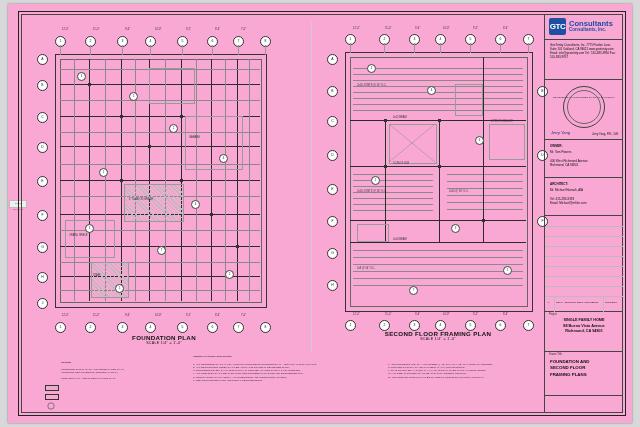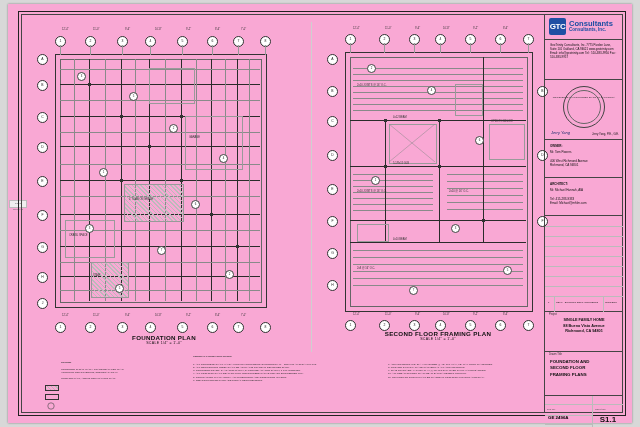--- a/index.html
+++ b/index.html
@@ -431,36 +431,16 @@
 Richmond, CA 94801</div>
       </div>
 
       <div class="tbrow" style="top:338px;height:44px;">
         <div class="revhdr">Drawn Title</div>
         <div class="dwgttl" style="white-space:pre-wrap;padding-top:2px;">FOUNDATION AND
 SECOND FLOOR
 FRAMING PLANS</div>
       </div>
 
-      <div class="tbrow" style="top:382px;bottom:0;border-bottom:none;">
-        <div class="cell" style="left:0;top:0;width:48px;height:9px;border-bottom:1px solid #bbb;border-right:1px solid #bbb;">
-          <span class="small" style="padding-left:2px;line-height:9px;">Job No.</span>
-        </div>
-        <div class="cell" style="left:0;top:9px;width:48px;height:11px;border-bottom:1px solid #bbb;border-right:1px solid #bbb;">
-          <span style="font-size:4.4px;font-weight:bold;padding-left:3px;line-height:11px;display:inline-block;">GE 2496A</span>
-        </div>
-        <div class="cell" style="left:0;top:20px;width:48px;height:9px;border-bottom:1px solid #bbb;border-right:1px solid #bbb;">
-          
-        </div>
-        <div class="cell" style="left:0;top:29px;width:48px;height:11px;border-right:1px solid #bbb;">
-          
-        </div>
-        <div class="cell" style="left:48px;top:0;right:0;height:9px;border-bottom:1px solid #bbb;">
-          <span class="small" style="padding-left:2px;line-height:9px;">Sheet No.</span>
-        </div>
-        <div class="cell ctr" style="left:48px;top:9px;right:0;height:31px;">
-          <span class="sheetno" style="display:inline-block;line-height:30px;">S1.1</span>
-        </div>
-      </div>
     </div>
 
   </div>
 </div>
 
 </body></html>

